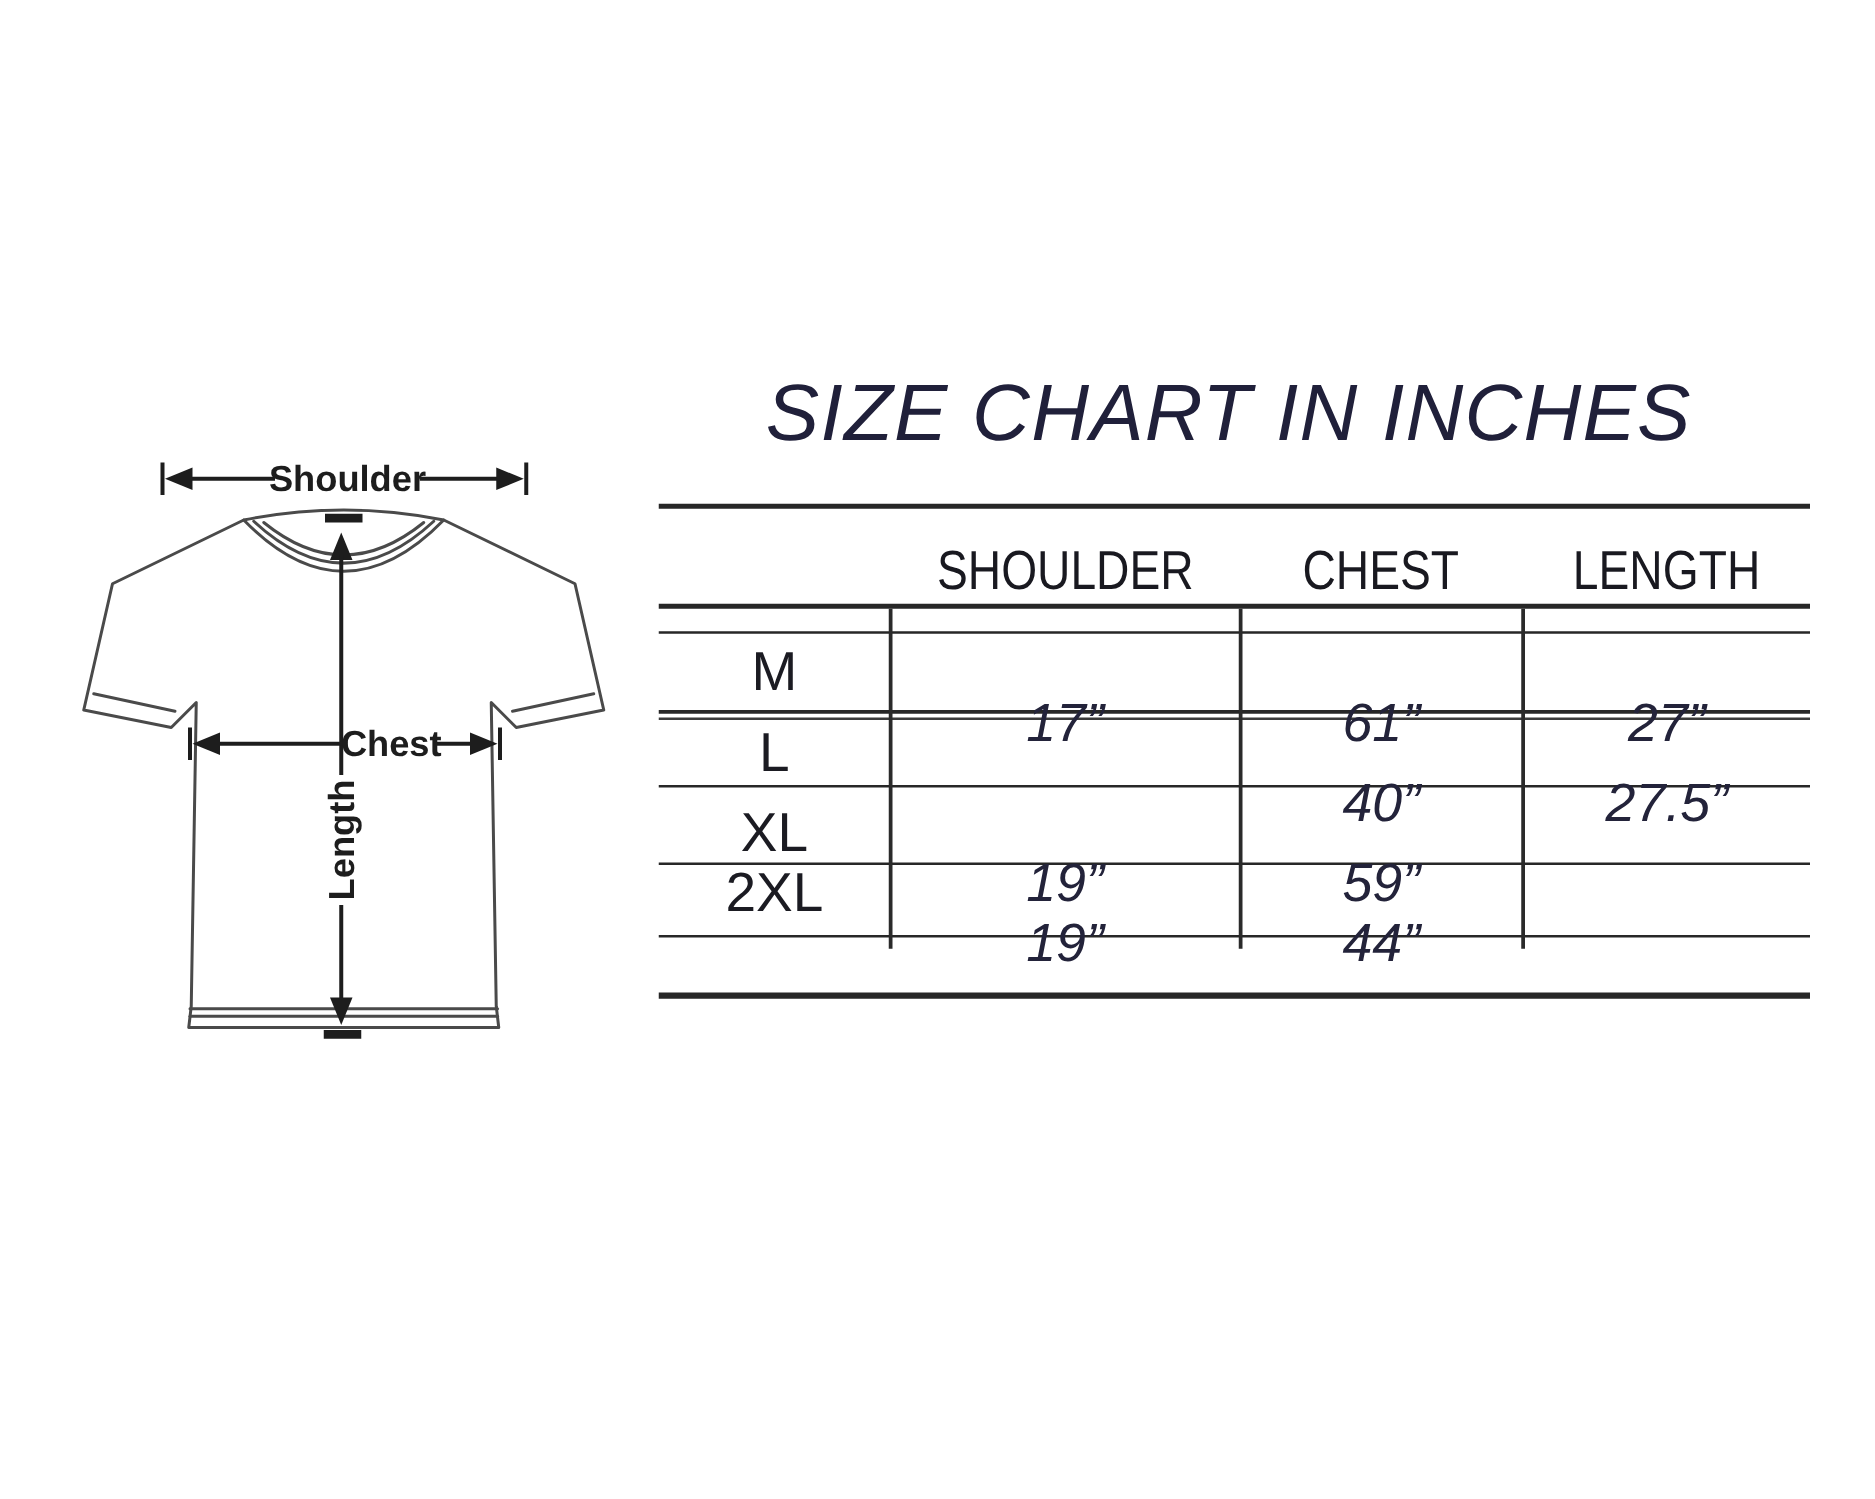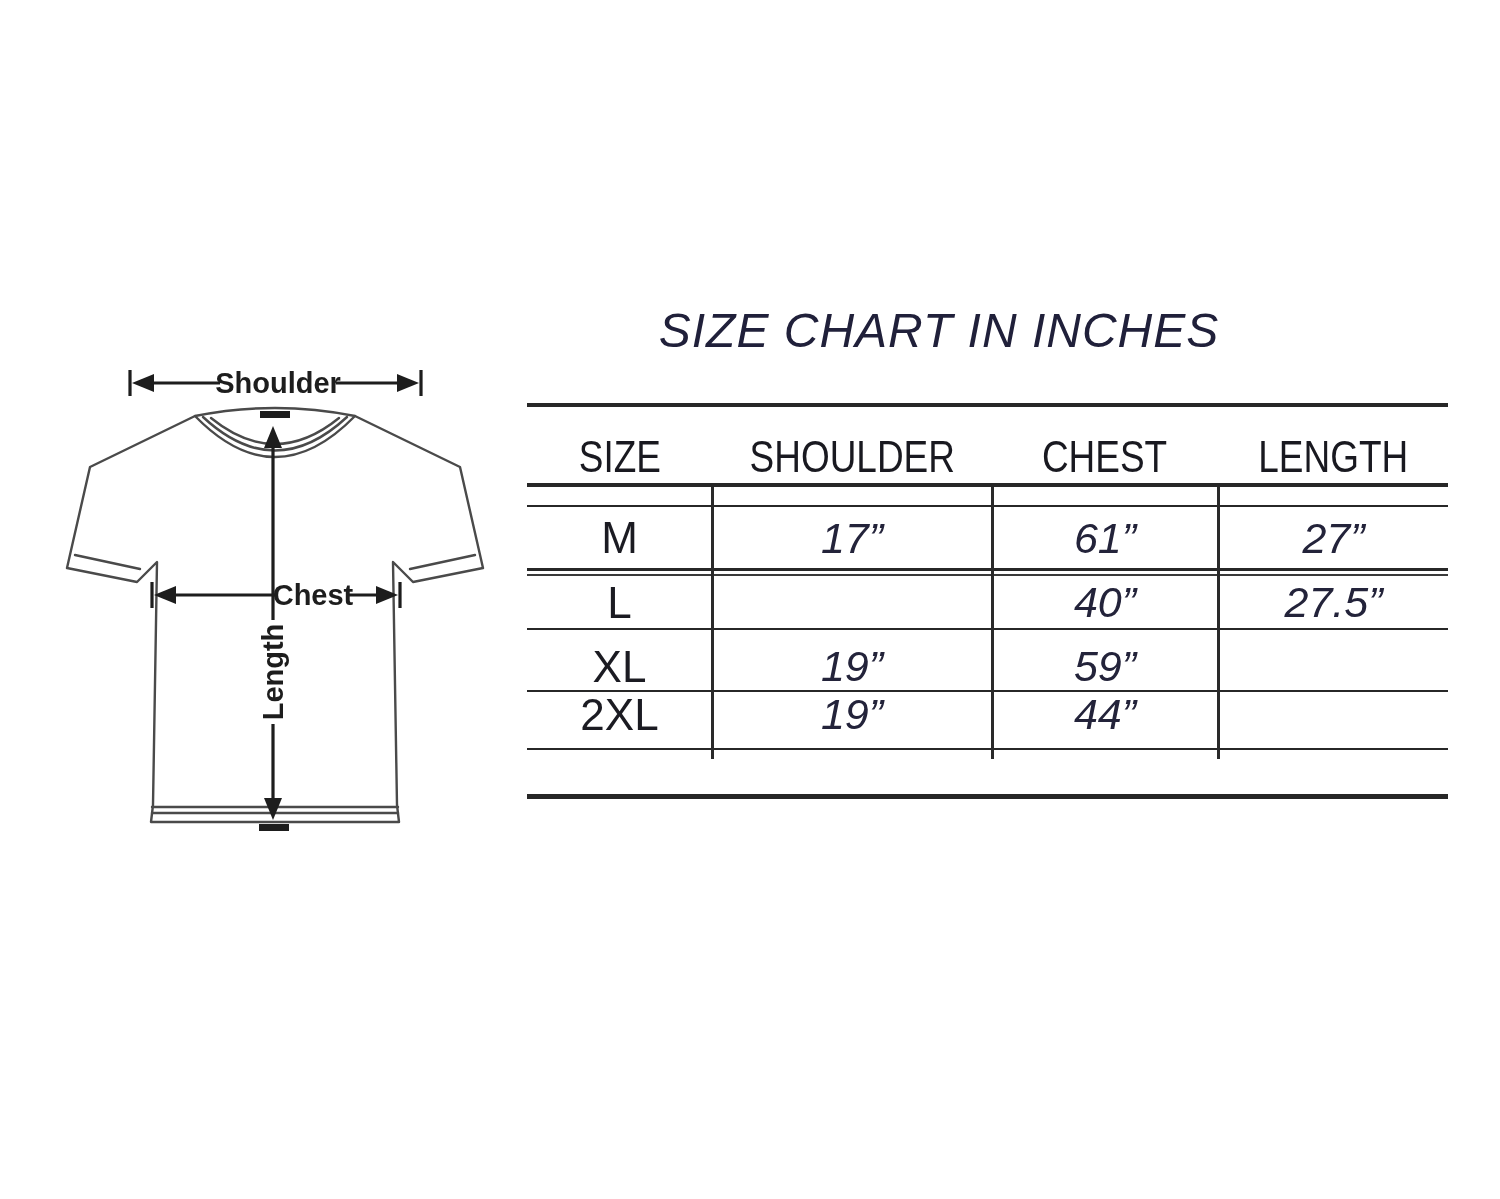--- a/index.html
+++ b/index.html
@@ -5,23 +5,23 @@
   * { margin:0; padding:0; box-sizing:border-box; }
   html,body { background:#ffffff; }
   .page {
     position:relative; width:1500px; height:1199px;
     background:#ffffff; overflow:hidden;
     font-family:"Liberation Sans", sans-serif;
   }
 
   
   .title {
-    position:absolute; left:504px; top:288px; width:870px; height:84px;
+    position:absolute; left:548px; top:288px; width:870px; height:84px;
     display:flex; align-items:center; justify-content:center;
-    font-size:48px; font-style:italic; font-weight:500;
+    font-size:64px; font-style:italic; font-weight:500;
     color:#20203a; letter-spacing:1px; white-space:nowrap;
   }
 
   
   .hline { position:absolute; left:527px; width:921px; background:#272727; }
   .hl-top      { top:403px; height:4px; }
   .hl-hdr      { top:483px; height:4px; }
   .hl-thin1    { top:505px; height:2px; }
   .hl-double   { top:568px; height:8px; background:transparent;
                  border-top:3px solid #272727; border-bottom:2px solid #3a3a3a; }
@@ -51,21 +51,21 @@
 
   .cell {
     position:absolute; display:flex; align-items:center; justify-content:center;
     color:#23233a; white-space:nowrap;
   }
   .r0 { top:507px; height:62px; }
   .r1 { top:576px; height:53px; }
   .r2 { top:630px; height:73px; }
   .r3 { top:692px; height:45px; }
   .size-label { font-size:44px; font-weight:500; color:#1b1b22; }
-  .val { font-size:43px; font-style:italic; font-weight:500; }
+  .val { font-size:43px; font-style:italic; font-weight:500;margin-top:41px; }
 
   
   .diagram { position:absolute; left:40px; top:350px; width:480px; height:500px; }
   .dim-text { font-family:"Liberation Sans", sans-serif; font-size:29px; font-weight:600;
               fill:#1d1d1d; stroke:none; }
 </style>
 </head>
 <body>
 
 <div class="page">
@@ -125,23 +125,20 @@
     <div class="hline hl-double"></div>
     <div class="hline hl-l"></div>
     <div class="hline hl-xl"></div>
     <div class="hline hl-2xl"></div>
     <div class="hline hl-bottom"></div>
     <div class="vline vl-1"></div>
     <div class="vline vl-2"></div>
     <div class="vline vl-3"></div>
   </div>
 
-  <div class="hcell c1">
-    <span>SIZE</span>
-  </div>
   <div class="hcell c2">
     <span>SHOULDER</span>
   </div>
   <div class="hcell c3">
     <span>CHEST</span>
   </div>
   <div class="hcell c4">
     <span>LENGTH</span>
   </div>
 

